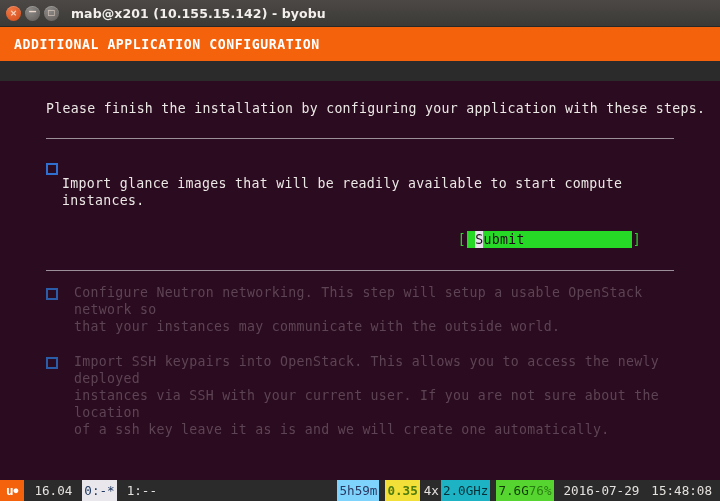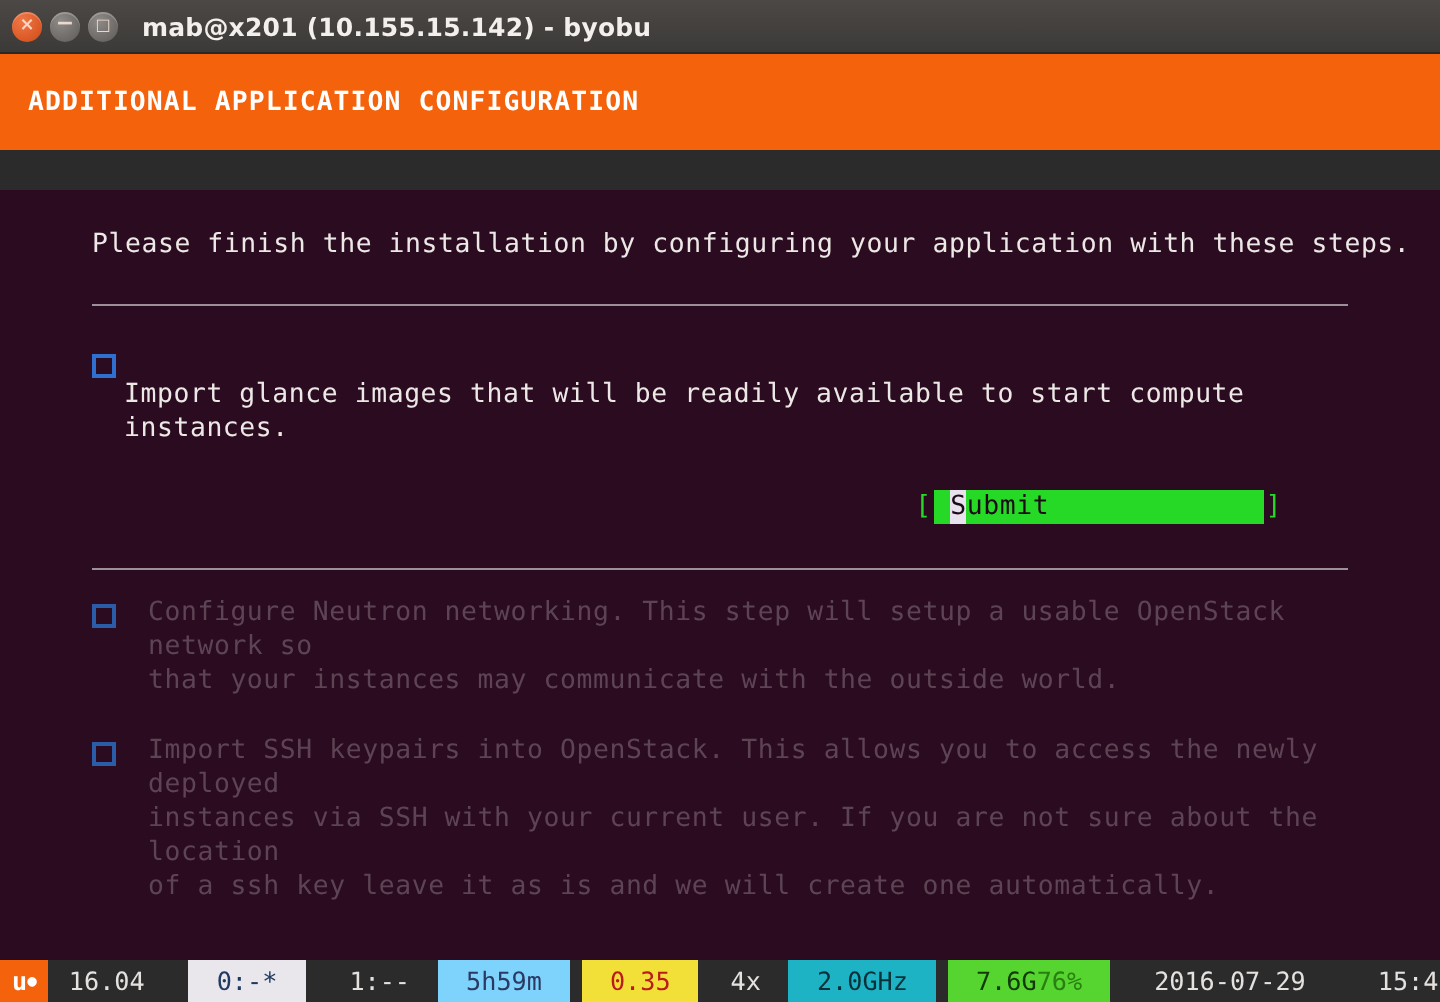--- a/index.html
+++ b/index.html
@@ -72,21 +72,21 @@
 
   
   #terminal {
     flex: 1 1 auto;
     position: relative;
     background: #2b0b1f;
     overflow: hidden;
   }
 
   #app-header {
-    height: 48px;
+    height: 34px;
     background: #f4620c;
     display: flex;
     align-items: center;
     color: #ffffff;
     font-size: 13.2px;
     font-weight: bold;
     letter-spacing: .55px;
     padding-left: 14px;
     white-space: nowrap;
   }
@@ -194,36 +194,36 @@
     bottom: 0;
     height: 21px;
     background: #2b2b2b;
     display: flex;
     align-items: center;
     font-size: 12.6px;
     color: #e4e1de;
     white-space: pre;
     overflow: hidden;
   }
-  .seg { padding: 0 14px; height: 21px; display: flex; align-items: center; }
+  .seg { padding: 0 2px; height: 21px; display: flex; align-items: center; }
   .seg.logo {
     background: #f4620c;
     color: #ffffff;
     font-weight: bold;
     padding: 0 6px;
     position: relative;
   }
   .seg.logo sup { font-size: 8px; vertical-align: super; }
   .seg.plain { color: #e4e1de; }
   .seg.win-active {
     background: #e9e6ec;
     color: #203a63;
   }
   .seg.uptime { background: #7dd3fc; color: #2b3a63; }
-  .seg.load   { background: #f2df38; color: #b91c1c; }
+  .seg.load   { background: #f2df38; color: #4d7c0f; font-weight: bold; }
   .seg.cpufreq{ background: #1eb3c4; color: #07313a; }
   .seg.mem    { background: #56d430; color: #113a06; }
   .seg.mem .pct { color: #2a7f12; }
   #status-left { display: flex; align-items: center; }
   #status-right { margin-left: auto; display: flex; align-items: center; padding-right: 6px; }
 </style>
 </head>
 <body>
 
 <div id="window">

